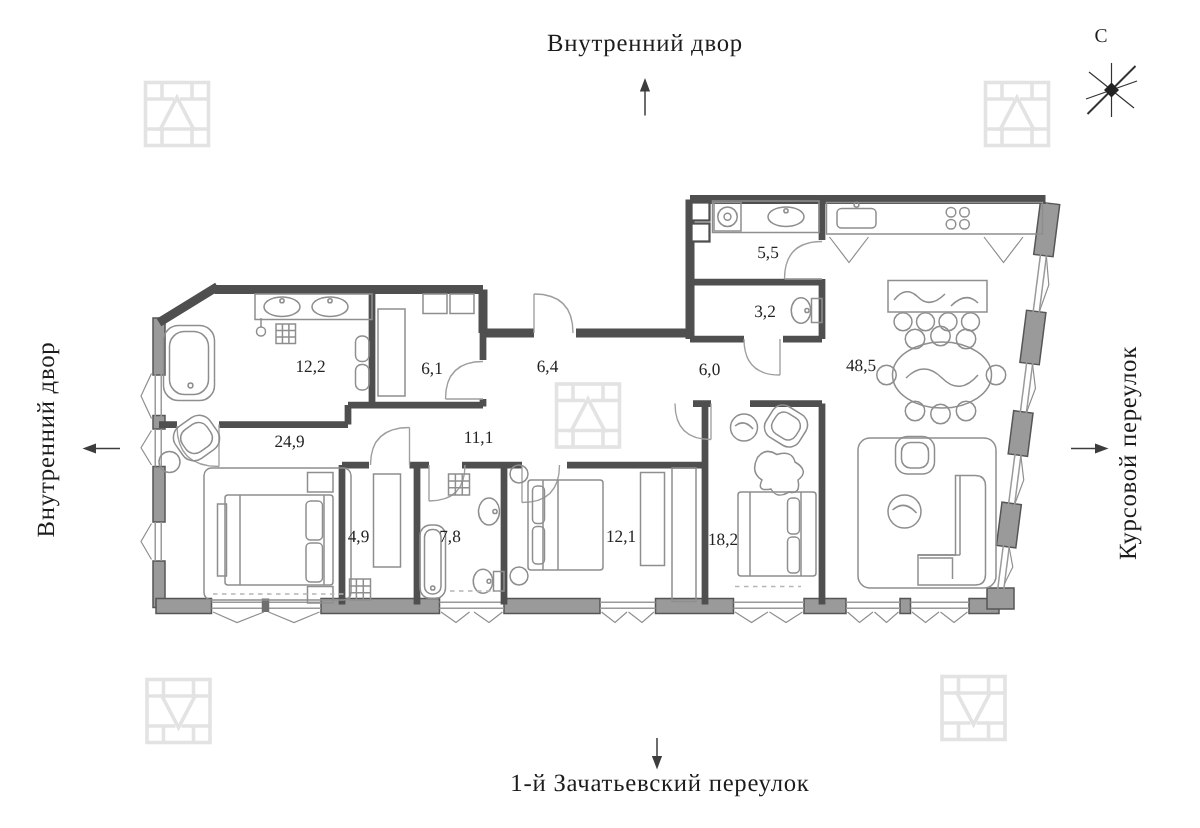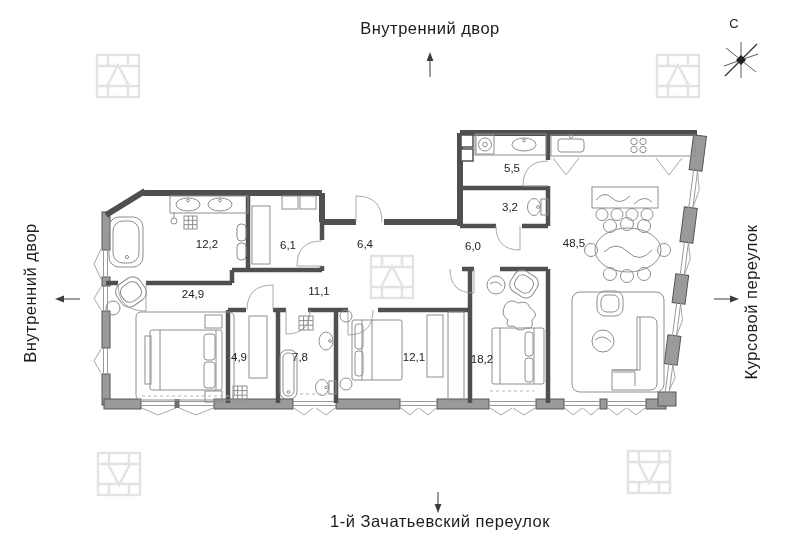--- a/index.html
+++ b/index.html
@@ -1,17 +1,17 @@
 <!DOCTYPE html>
 <html><head>
 <meta charset="utf-8">
 <style>
   html,body{margin:0;padding:0;background:#ffffff;}
   #canvas{position:relative;width:800px;height:552px;background:#ffffff;overflow:hidden;
-          font-family:Liberation Sans, sans-serif;}
+          font-family:Liberation Serif, serif;}
   svg{position:absolute;left:0;top:0;}
   .street-label{font-size:16.5px;fill:#1c1c1c;letter-spacing:.5px;}
   .room-label{font-size:11.5px;fill:#232323;}
   .compass-label{font-size:13px;fill:#1c1c1c;}
   .wall{stroke:#4f4f4f;fill:none;}
   .pier{fill:#9a9a9a;stroke:#565656;stroke-width:1;}
   .win{stroke:#9a9a9a;stroke-width:1;fill:none;}
   .sash{stroke:#8f8f8f;stroke-width:.8;fill:none;}
   .furn{stroke:#8e8e8e;stroke-width:1;fill:none;}
   .door{stroke:#9e9e9e;stroke-width:.9;fill:none;}

